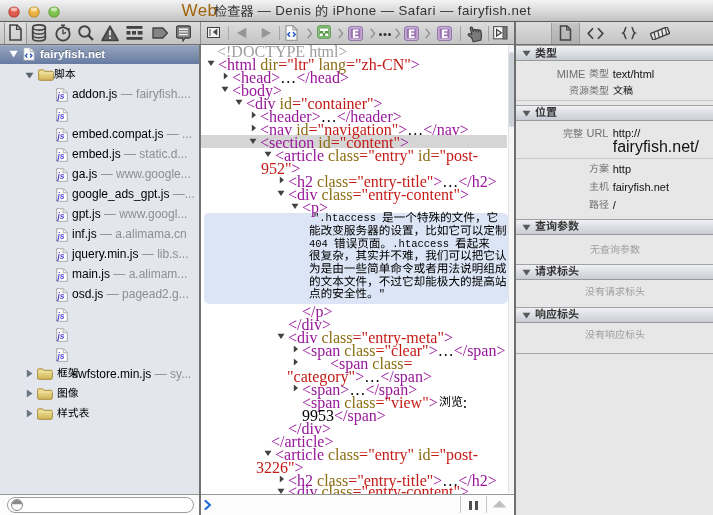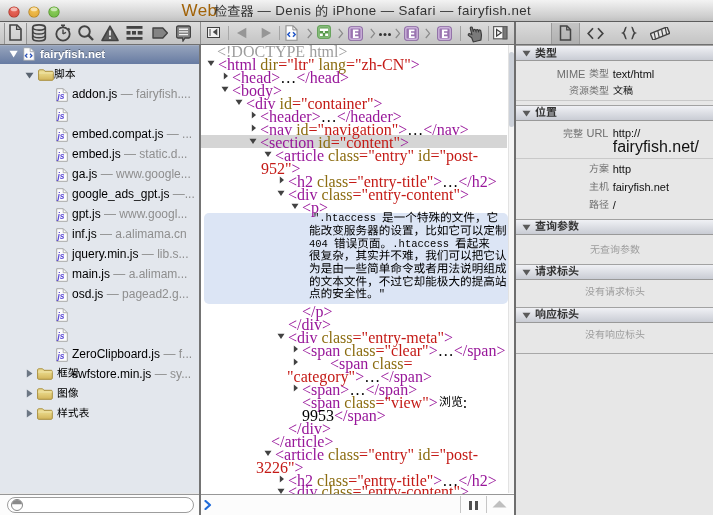--- a/index.html
+++ b/index.html
@@ -304,21 +304,20 @@
       <path d="M0.7 0.7h6.6l4 4v8.6H0.7z" fill="#fdfdfd" stroke="#a8a8a8" stroke-width="1"></path>
       <path d="M7.2 0.9v3.8h4" fill="none" stroke="#a8a8a8" stroke-width="0.9"></path>
       <text x="1.6" y="11.2" font-family="Liberation Sans" font-style="italic" font-weight="bold" font-size="8.5" letter-spacing="-0.3" fill="#5b49d6">js</text>
     </svg>
     <div class="abs tree" style="left:72px;top:331px;line-height:15px;margin-top:36px;">swfstore.min.js<span class="gray"> — sy...</span></div>
     <svg class="abs" style="left:56px;top:347.5px" width="12" height="14">
       <path d="M0.7 0.7h6.6l4 4v8.6H0.7z" fill="#fdfdfd" stroke="#a8a8a8" stroke-width="1"></path>
       <path d="M7.2 0.9v3.8h4" fill="none" stroke="#a8a8a8" stroke-width="0.9"></path>
       <text x="1.6" y="11.2" font-family="Liberation Sans" font-style="italic" font-weight="bold" font-size="8.5" letter-spacing="-0.3" fill="#5b49d6">js</text>
     </svg>
-    <div class="abs tree" style="left:72px;top:347.0px;line-height:15px;">ZeroClipboard.js<span class="gray"> — f...</span></div>
     <svg class="abs" style="left:25.5px;top:369.0px" width="7" height="9">
       <path d="M0.8 0.5v8.0L6.5 4.5z" fill="#6b7683"></path>
     </svg>
     <svg class="abs" style="left:36.5px;top:367.0px" width="16" height="13">
       <path d="M0.6 3c0-0.7 0.4-1.2 1-1.2h4l1.3 1.5h7.4c0.6 0 1 0.5 1 1.2v6.6c0 0.7-0.4 1.2-1 1.2H1.6c-0.6 0-1-0.5-1-1.2z" fill="url(#fg)" stroke="#a98f3e" stroke-width="1"></path>
       <defs>
         <linearGradient id="fg" x1="0" y1="0" x2="0" y2="1">
           <stop offset="0" stop-color="#eee09a"></stop>
           <stop offset="0.5" stop-color="#e3cf7c"></stop>
           <stop offset="1" stop-color="#d1b35a"></stop>

